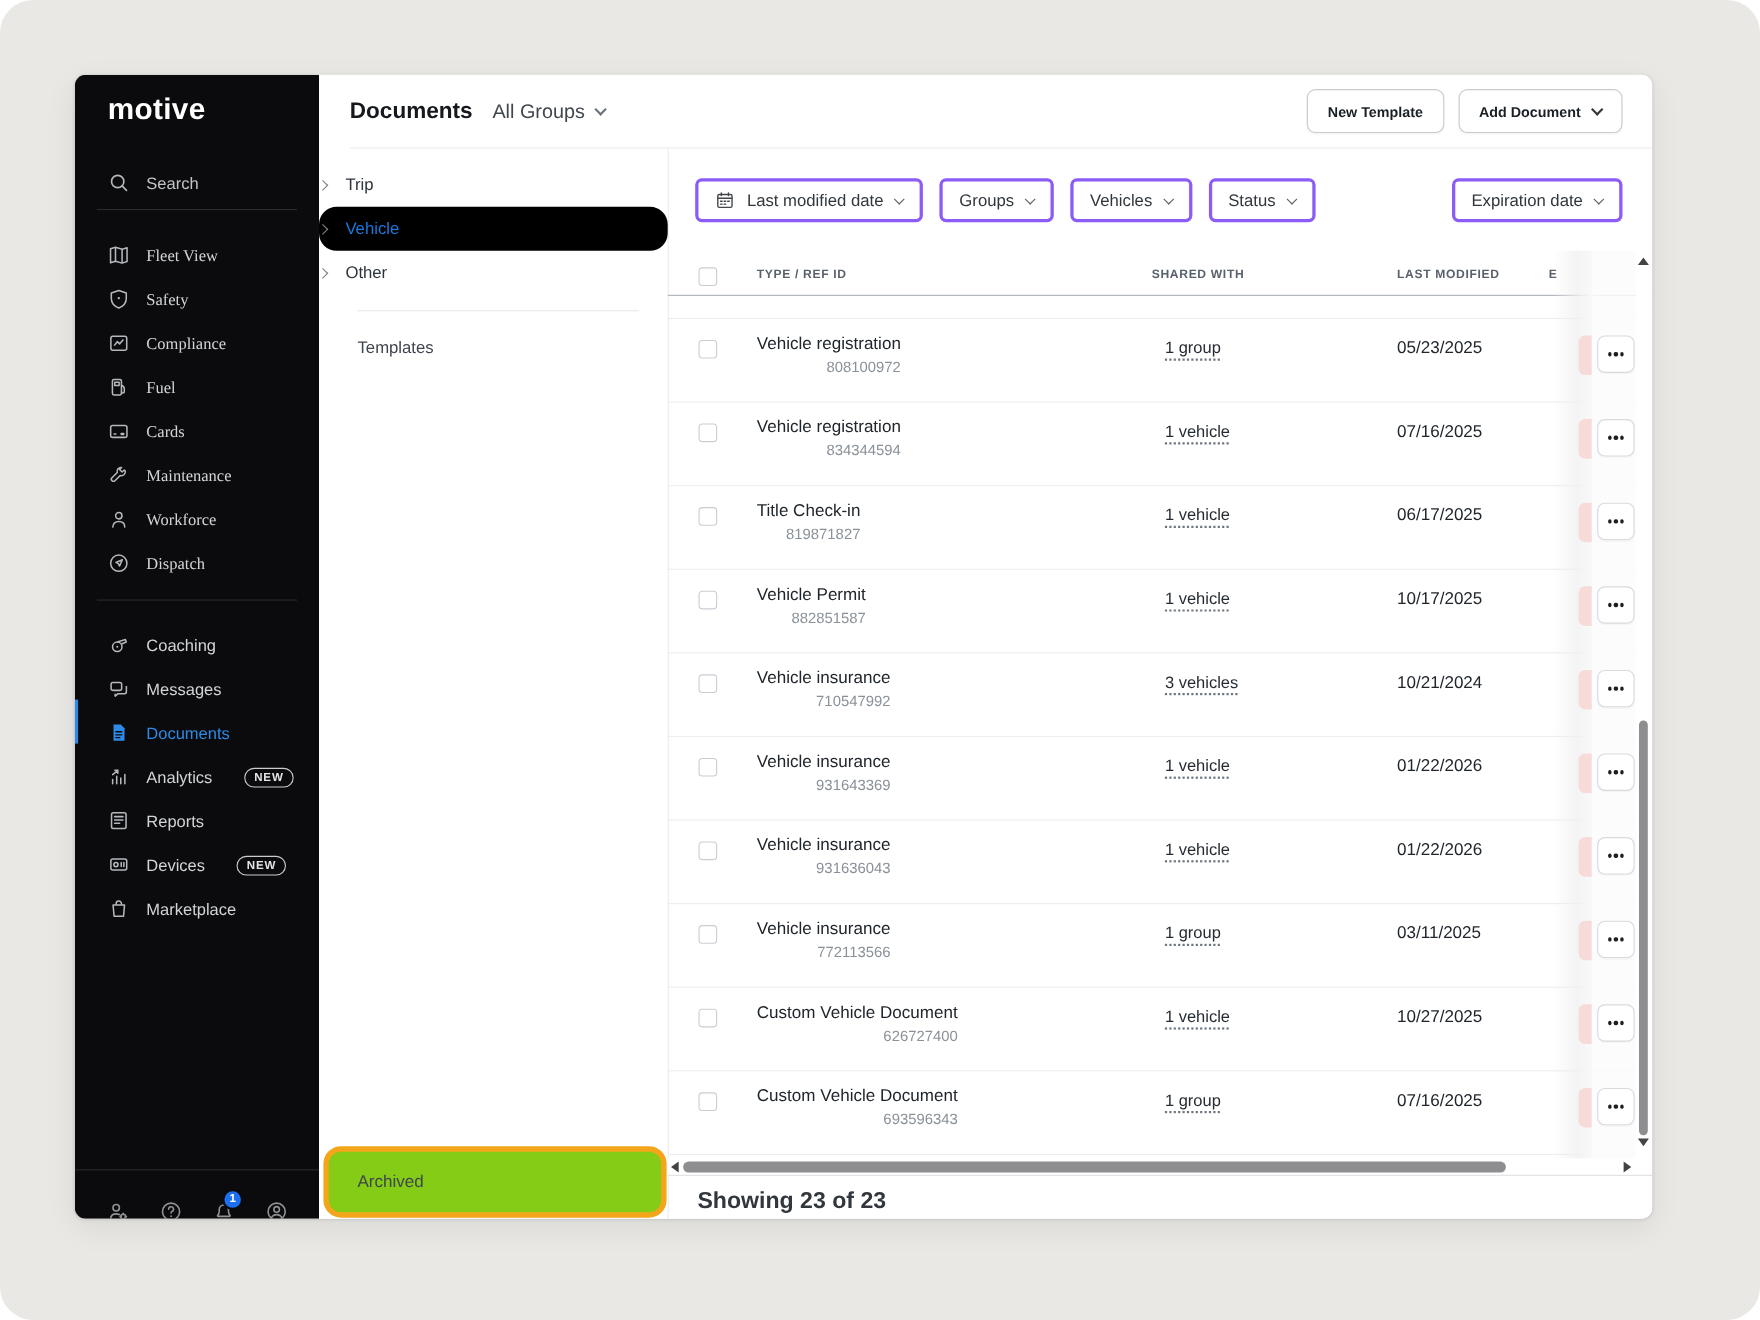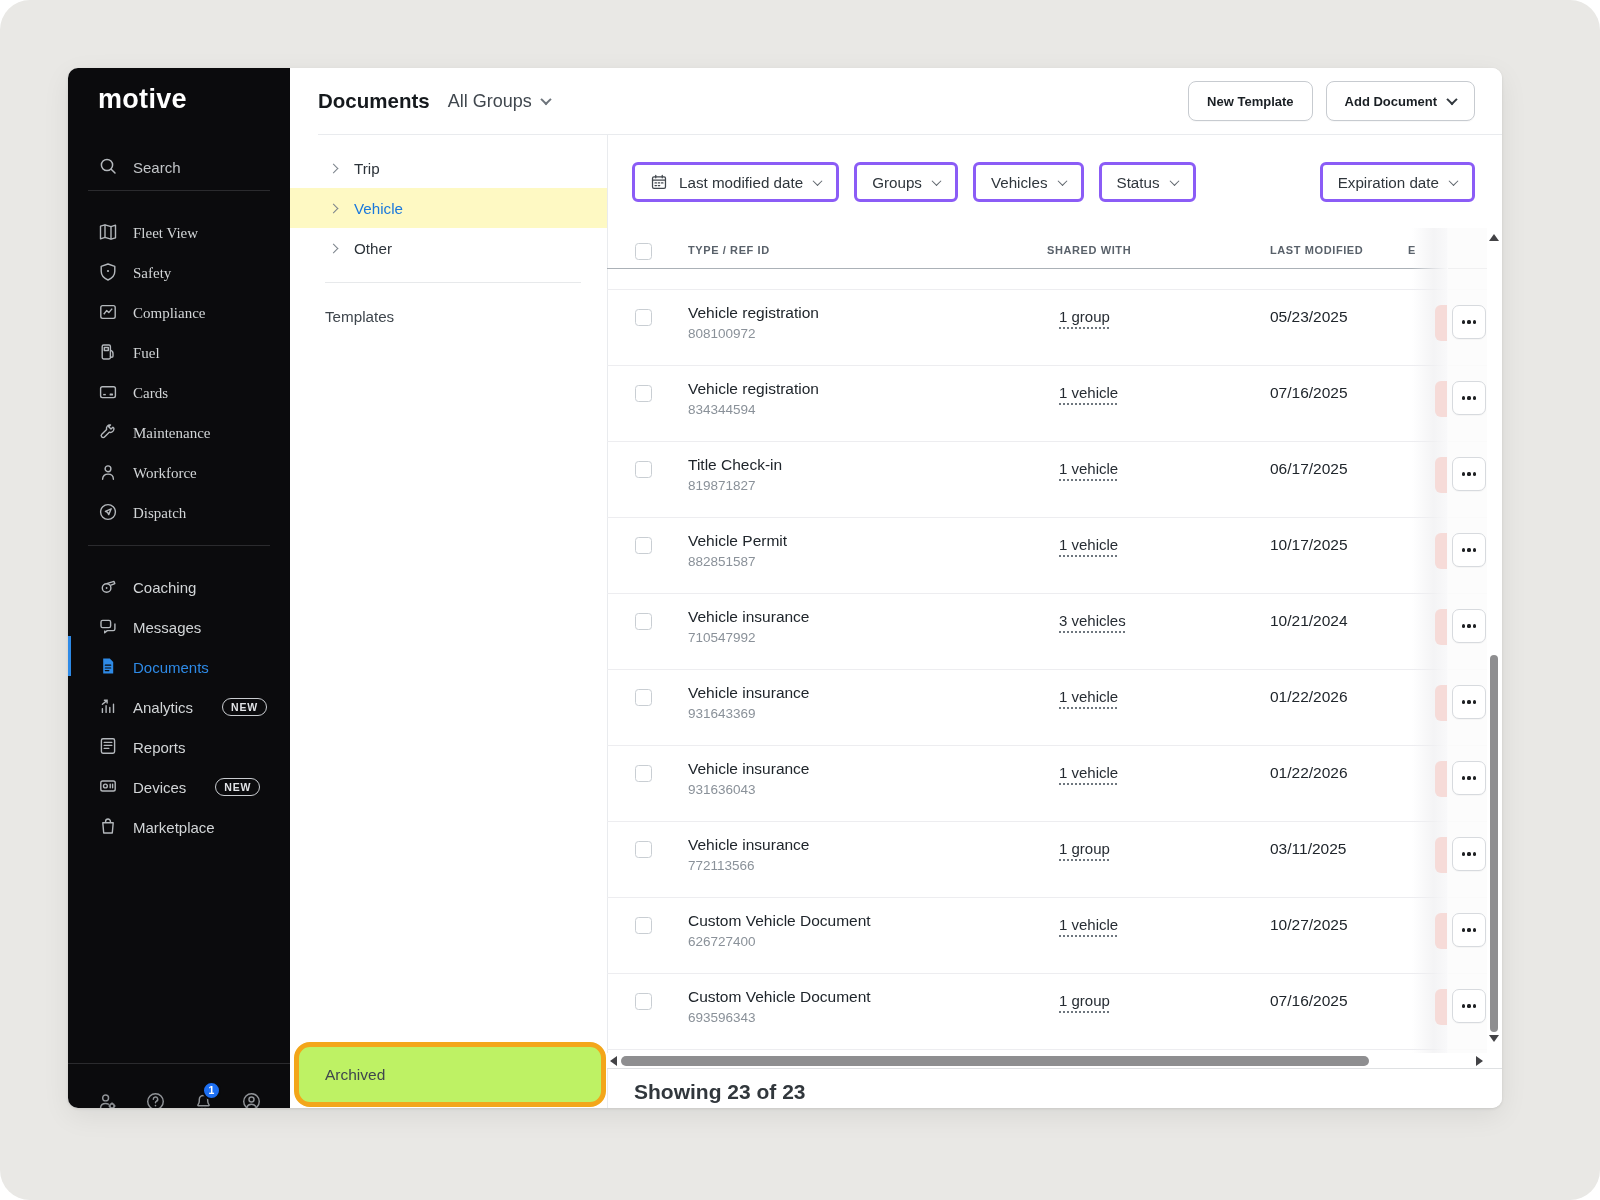--- a/index.html
+++ b/index.html
@@ -35,41 +35,41 @@
   .chev.down { transform:rotate(45deg) translate(-1px,-1px); }
   .chev.right { transform:rotate(-45deg); }
   .chev.sm { width:7px; height:7px; border-width:1.7px; color:#5d646b; }
   .header-actions { position:absolute; right:27px; top:13px; display:flex; gap:13px; }
   .btn { height:40px; background:#fff; border:1px solid #c7cbd0; border-radius:8px; padding:0 18px; font-size:13px; font-weight:700; color:#1a1f24; display:flex; align-items:center; gap:11px; cursor:pointer; box-shadow:0 1px 1px rgba(0,0,0,.03); }
   .hdr-div { position:absolute; left:28px; right:0; top:66px; height:1px; background:#e9ebee; }
   .panel-div { position:absolute; left:317px; top:67px; bottom:0; width:1px; background:#e9ebee; }
 
   
   .doc-rows { position:absolute; left:0; top:80px; width:317px; }
-  .doc-row { height:40px; display:flex; align-items:center; gap:17px; padding-left:40px; font-size:15.2px; color:#2c333a; cursor:pointer; }
+  .doc-row { height:40px; display:flex; align-items:center; gap:17px; font-size:15.2px; color:#2c333a; cursor:pointer; }
   .doc-row .chev { color:#7b838b; }
-  .doc-row.active { background:#fef9c3; color:#1a78dc; }
+  .doc-row.active { background:#000000; color:#1a78dc;border-radius:16px; }
   .doc-div { position:absolute; left:35px; width:256px; top:214px; height:1px; background:#e7e9eb; }
   .templates { position:absolute; left:35px; top:240px; font-size:15.2px; color:#3f464d; cursor:pointer; }
 
   
   .filters { position:absolute; left:342px; top:94px; display:flex; gap:15px; }
   .filter { height:40px; background:#fff; border:3px solid #8b5cf6; border-radius:6px; padding:0 15px; display:flex; align-items:center; gap:11px; font-size:15.2px; color:#2f363c; cursor:pointer; }
   .filter .ic { width:18px; height:18px; color:#41474d; }
   .filter-exp { position:absolute; right:27px; top:94px; }
 
   
   .cb { width:17px; height:17px; border:1.6px solid #c9ced3; border-radius:3.5px; background:#fff; display:inline-block; cursor:pointer; }
   .cb-all { position:absolute; left:345px; top:175px; }
   .col { position:absolute; top:176px; font-size:11px; font-weight:700; letter-spacing:.6px; color:#59616a; }
   .col-type { left:398px; } .col-shared { left:757px; } .col-modified { left:980px; } .col-exp { left:1118px; }
   .head-div { position:absolute; left:317px; right:0; top:200px; height:1px; background:#abb1b7; }
 
   
-  .rows { position:absolute; left:317px; right:0; top:201px; }
+  .rows { position:absolute; left:317px; right:0; top:201px;text-align:right; }
   .row { position:relative; height:76px; border-bottom:1px solid #ededf0; cursor:pointer; }
   .row.partial { height:21px; cursor:default; }
   .row .cb { position:absolute; left:28px; top:19px; }
   .row .ct { position:absolute; left:81px; top:14px; }
   .row .t { font-size:15.5px; color:#20262c; }
   .row .r { font-size:13.5px; color:#8a9199; margin-top:4px; }
   .row .shared { position:absolute; left:440px; top:18px; font-size:15px; color:#262c33; text-decoration:underline dotted #6e767e; text-decoration-thickness:1.5px; text-underline-offset:5px; cursor:pointer;margin-left:12px; }
   .row .date { position:absolute; left:663px; top:18px; font-size:15.5px; color:#20262c; }
   .row .flag { position:absolute; left:828px; top:15px; width:12px; height:36px; background:#f6dbd8; border-radius:6px 0 0 6px; z-index:3; }
 
@@ -92,21 +92,21 @@
   .v-thumb { position:absolute; left:1200px; top:587px; width:8px; height:377px; background:#8e8e90; border-radius:4px; z-index:5; cursor:pointer; }
   .v-down { left:1199px; top:967px; }
   .hscroll { position:absolute; left:317px; right:15px; top:985px; height:15px; background:#fff; z-index:5; }
   .h-left { left:3px; top:2.5px; }
   .h-thumb { position:absolute; left:14px; top:2.5px; width:748px; height:10px; background:#8e8e90; border-radius:5px; cursor:pointer; }
   .h-right { right:4px; top:2.5px; }
   .bottom-div { position:absolute; left:317px; right:0; top:1000px; height:1px; background:#dfe1e3; z-index:6; }
   .tfooter { position:absolute; left:344px; top:1012px; font-size:21px; font-weight:700; color:#31373c; z-index:6; }
 
   
-  .annotation { position:absolute; left:294px; top:1042px; width:312px; height:65px; background:#bef264; border:5px solid #f3a61a; border-radius:16px; z-index:10; display:flex; align-items:center; padding-left:26px; }
+  .annotation { position:absolute; left:294px; top:1042px; width:312px; height:65px; background:#84cc16; border:5px solid #f3a61a; border-radius:16px; z-index:10; display:flex; align-items:center; padding-left:26px; }
   .annotation span { font-size:15.5px; color:#3f464d; cursor:pointer; }
 </style>
 </head>
 <body>
 
 <div class="canvas">
   <div class="window">
 
     <aside class="sidebar">
       <div class="logo">motive</div>

